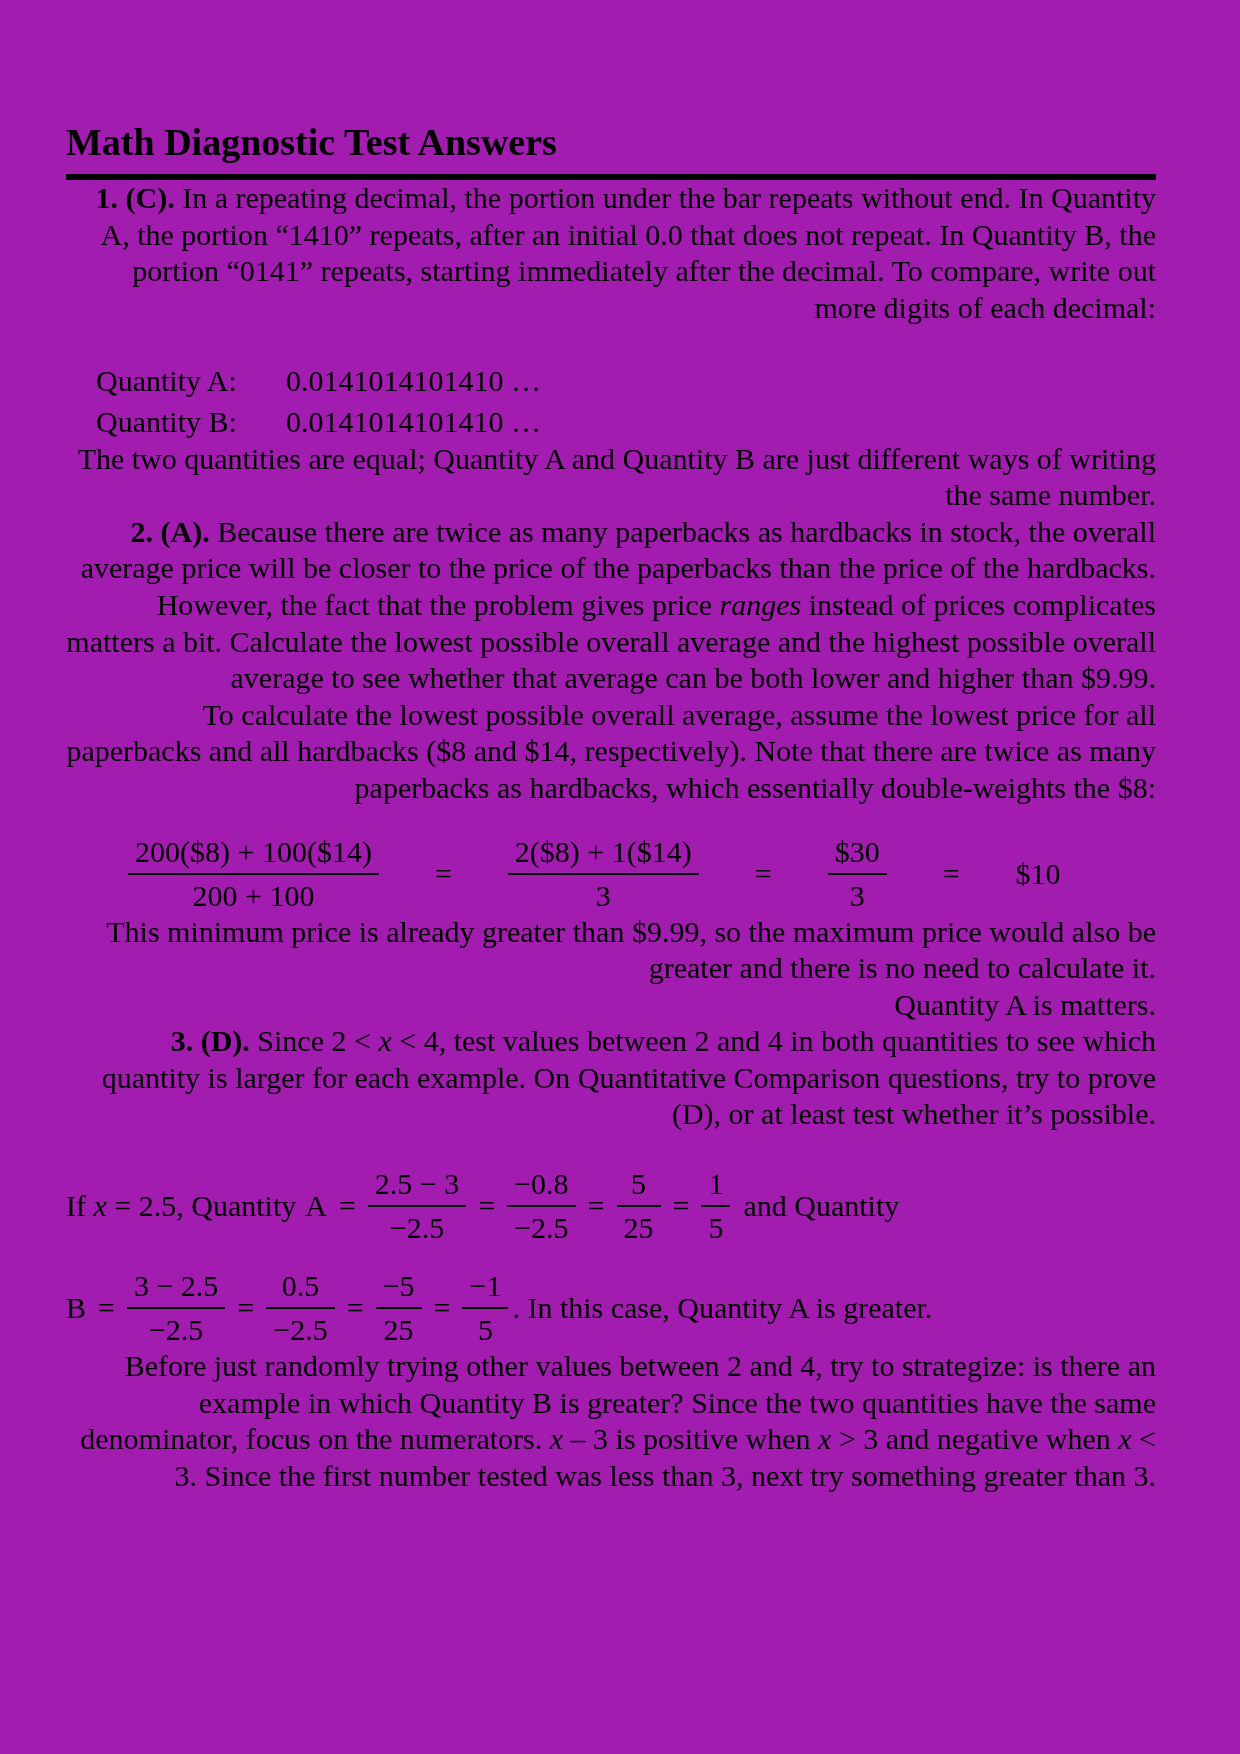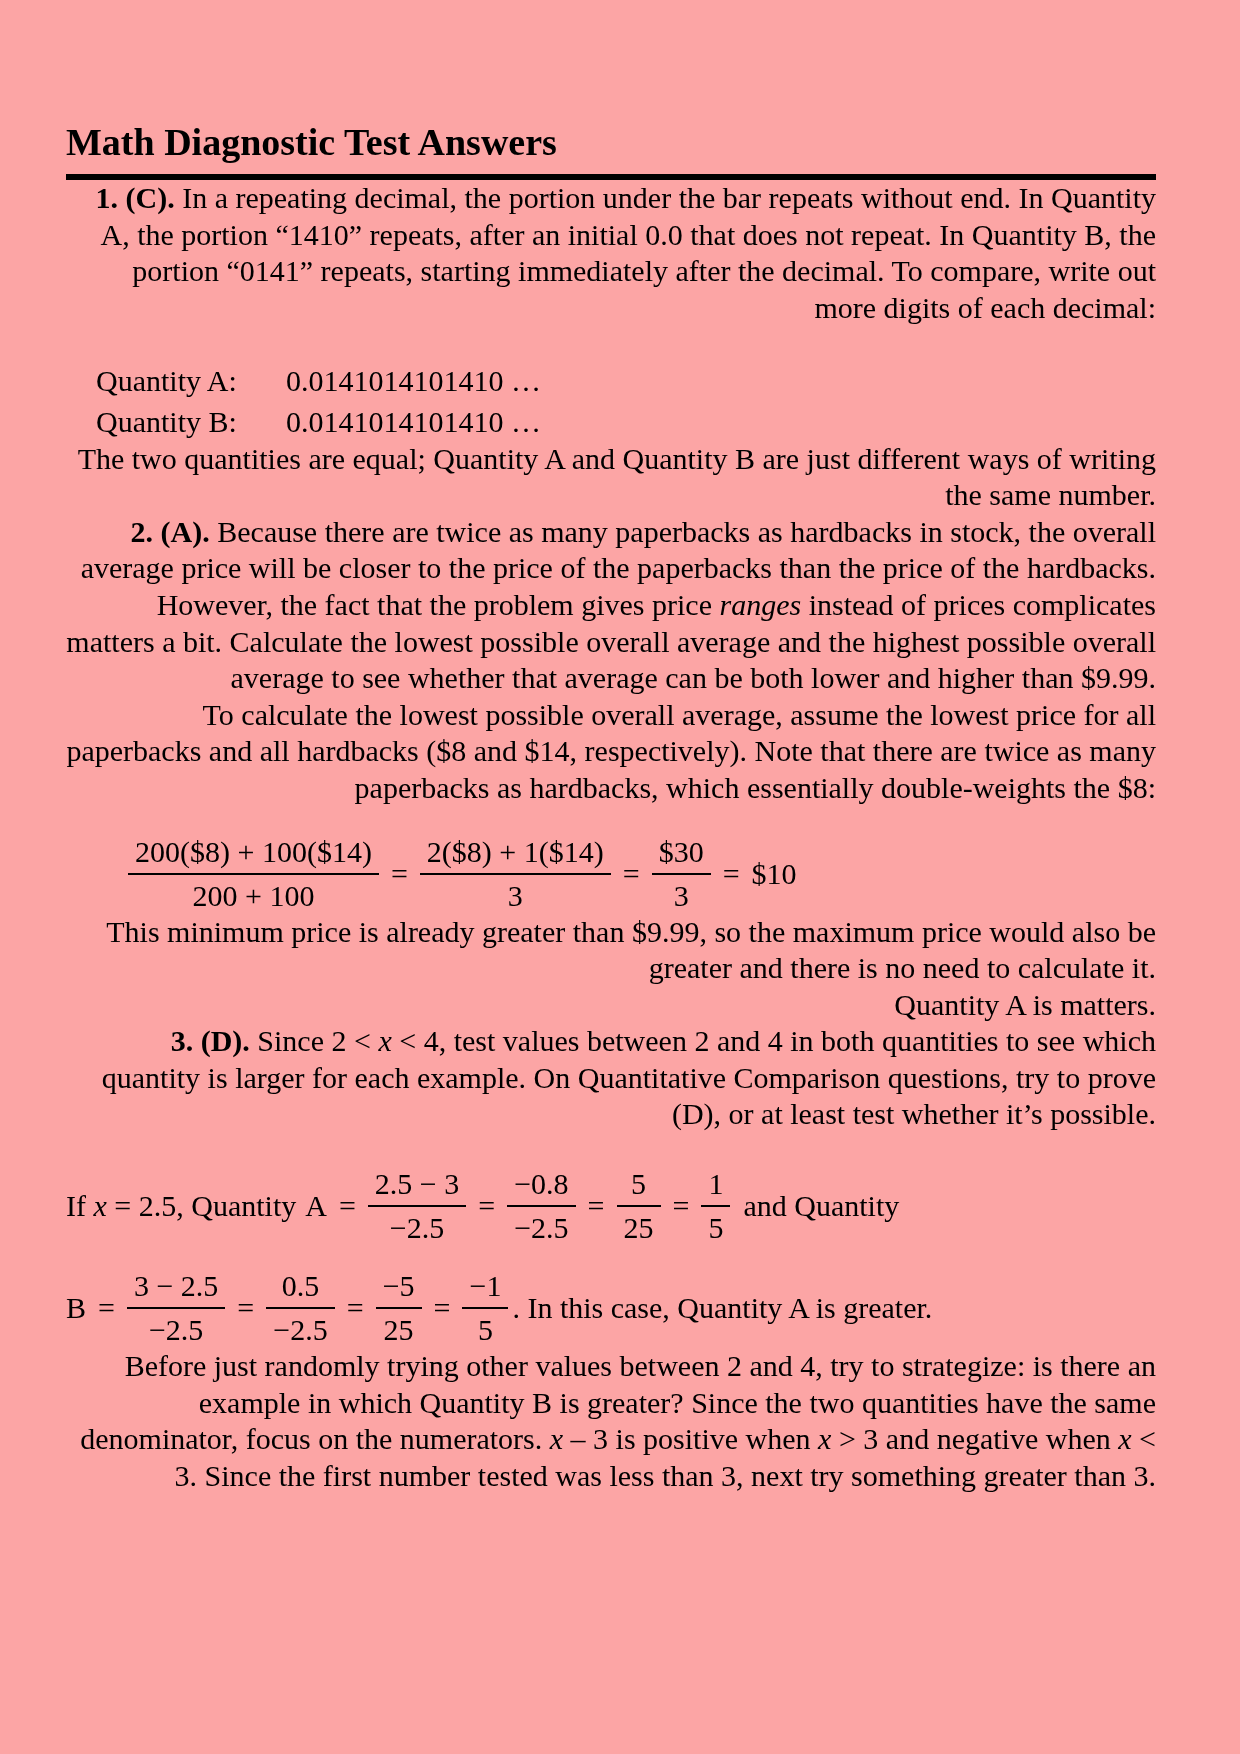--- a/index.html
+++ b/index.html
@@ -1,20 +1,20 @@
 <!DOCTYPE html>
 <html><head>
 <meta charset="utf-8">
 <style>
   html, body { margin: 0; padding: 0; background: #ffffff; }
   .page {
     position: relative;
     width: 1240px;
     height: 1754px;
-    background: #fca5a5;
+    background: #a21caf;
     color: #000000;
     font-family: "Liberation Serif", "DejaVu Serif", serif;
     overflow: hidden;
   }
   .content {
     margin-left: 66px;
     width: 1090px;
   }
   h1.doc-title {
     margin: 0;
@@ -52,21 +52,21 @@
   .qlabel { width: 190px; flex: 0 0 auto; }
   .qvalue { flex: 0 0 auto; }
 
   
   .math-row {
     display: flex;
     align-items: center;
     font-size: 30px;
     line-height: 36px;
   }
-  .formula1 { margin-top: 27px; margin-left: 62px; }
+  .formula1 { margin-top: 27px; margin-left: 62px; gap: 44px; }
   .mt-fA { margin-top: 33px; }
   .mt-fB { margin-top: 22px; }
   .frac {
     display: inline-flex;
     flex-direction: column;
     align-items: stretch;
     text-align: center;
     flex: 0 0 auto;
   }
   .frac .num {

